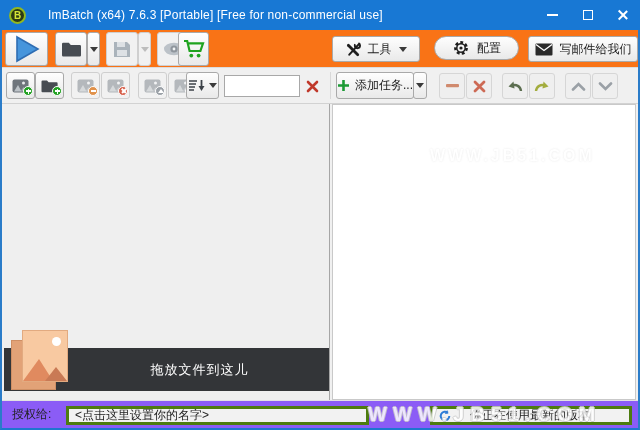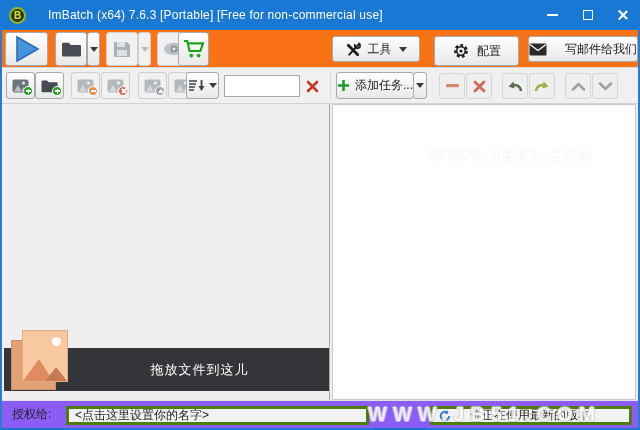--- a/index.html
+++ b/index.html
@@ -137,29 +137,29 @@
 
     <div class="btn" style="left:330px;top:6px;width:88px;height:26px;gap:7px;">
       <svg width="15" height="15" viewBox="0 0 16 16">
         <path d="M2.5 3.5 L12.5 13.5" stroke="#1e1e1e" stroke-width="3" stroke-linecap="round"></path>
         <circle cx="12.2" cy="3.8" r="2.8" fill="none" stroke="#1e1e1e" stroke-width="2" stroke-dasharray="10 4"></circle>
         <path d="M13.5 2.5 L3.5 13.5" stroke="#1e1e1e" stroke-width="2.2" stroke-linecap="round"></path>
       </svg>
       <span class="blabel">工具</span>
       <span class="caret"></span>
     </div>
-    <div class="btn" style="left:432px;top:6px;width:85px;height:30px;gap:7px;">
+    <div class="btn" style="left:432px;top:6px;width:85px;height:24px;gap:7px;border-radius:13px;">
       <svg width="18" height="18" viewBox="0 0 18 18">
         <circle cx="9" cy="9" r="5.6" fill="none" stroke="#1e1e1e" stroke-width="2.6" stroke-dasharray="2.8 2.2"></circle>
         <circle cx="9" cy="9" r="4.2" fill="none" stroke="#1e1e1e" stroke-width="1.5"></circle>
         <circle cx="9" cy="9" r="1.6" fill="#1e1e1e"></circle>
       </svg>
       <span class="blabel">配置</span>
     </div>
-    <div class="btn" style="left:526px;top:6px;width:110px;height:26px;gap:7px;justify-content:space-between;">
+    <div class="btn" style="left:526px;top:6px;width:110px;height:26px;gap:7px;">
       <svg width="18" height="13" viewBox="0 0 18 13">
         <rect x="0.5" y="0.5" width="17" height="12" rx="1" fill="#2a2a2a"></rect>
         <path d="M1 1.5 L9 7.5 L17 1.5" stroke="#fff" stroke-width="1.3" fill="none"></path>
       </svg>
       <span class="blabel">写邮件给我们</span>
     </div>
   </div>
 
   <div class="tb2">
 

